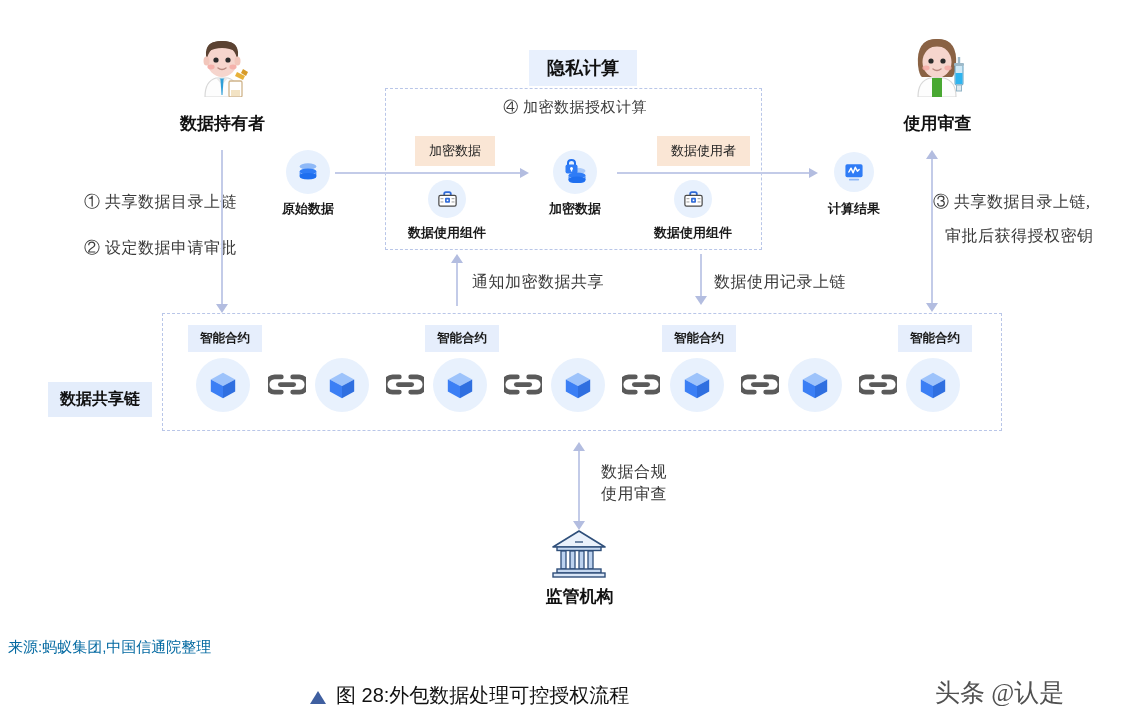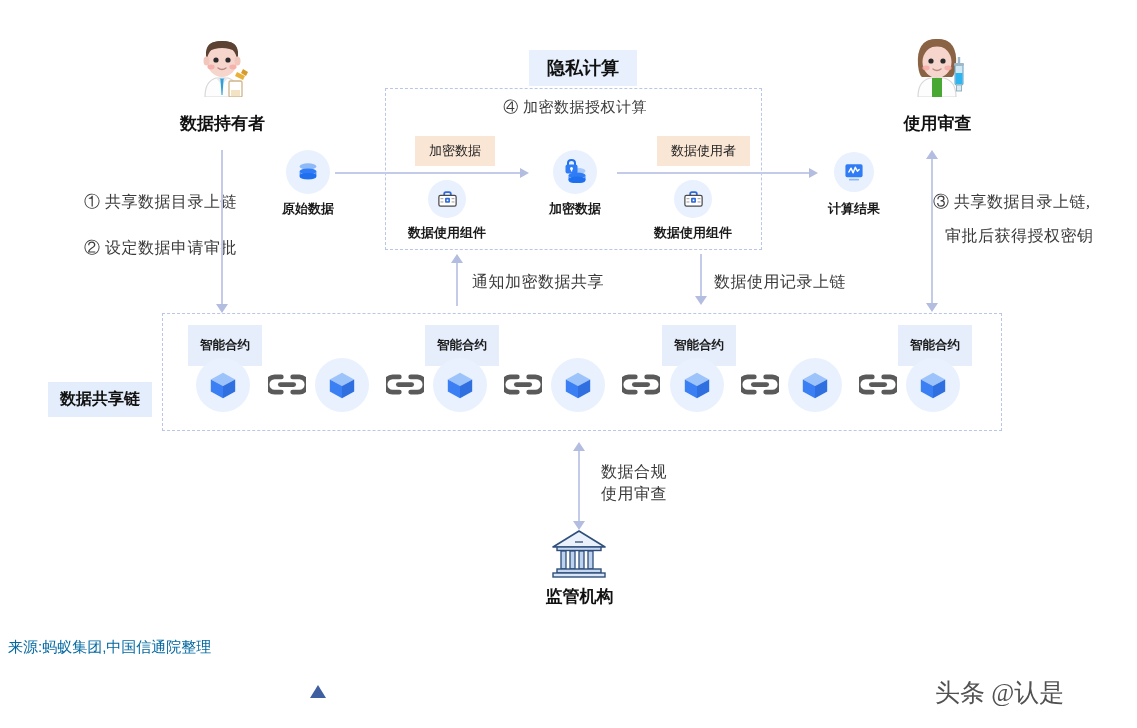--- a/index.html
+++ b/index.html
@@ -29,21 +29,21 @@
   .tag-blue{
     background:#e8f0fd;color:#111;font-weight:bold;font-size:18px;
     padding:6px 18px;white-space:nowrap;
   }
   .tag-orange{
     background:#fae6d5;color:#222;font-size:13px;
     padding:6px 14px;white-space:nowrap;
   }
   .tag-contract{
     background:#e6eefc;color:#1a1a1a;font-size:12.5px;font-weight:600;
-    padding:12px 12px;white-space:nowrap;
+    padding:5px 12px;white-space:nowrap;
   }
   .tag-chain{
     background:#e4edfb;color:#111;font-weight:bold;font-size:16px;
     padding:7px 12px;white-space:nowrap;
   }
 
   
   .dashed-box{border:1px dashed #b9c6e8;box-sizing:border-box;}
 
   
@@ -367,16 +367,16 @@
     <rect x="8" y="41" width="44" height="4" fill="#c5d8f0" stroke="#2f4f7a" stroke-width="1.4"></rect>
     <rect x="4" y="45" width="52" height="4" fill="#dbe7f7" stroke="#2f4f7a" stroke-width="1.4"></rect>
     <line x1="26" y1="14" x2="34" y2="14" stroke="#2f4f7a" stroke-width="1.3"></line>
   </svg>
 </div>
 <div class="abs actor-label ctr" style="left:517px;top:585px;width:125px;">监管机构</div>
 
 <div class="abs source-text" style="left:8px;top:638px;">来源:蚂蚁集团,中国信通院整理</div>
 
 <div class="abs" style="left:310px;top:682px;">
-  <span class="caption-tri"></span>
+  <span class="caption-tri"></span><span class="caption">图 28:外包数据处理可控授权流程</span>
 </div>
 
 <div class="abs watermark" style="left:935px;top:676px;">头条 @认是</div>
 
 </body></html>

